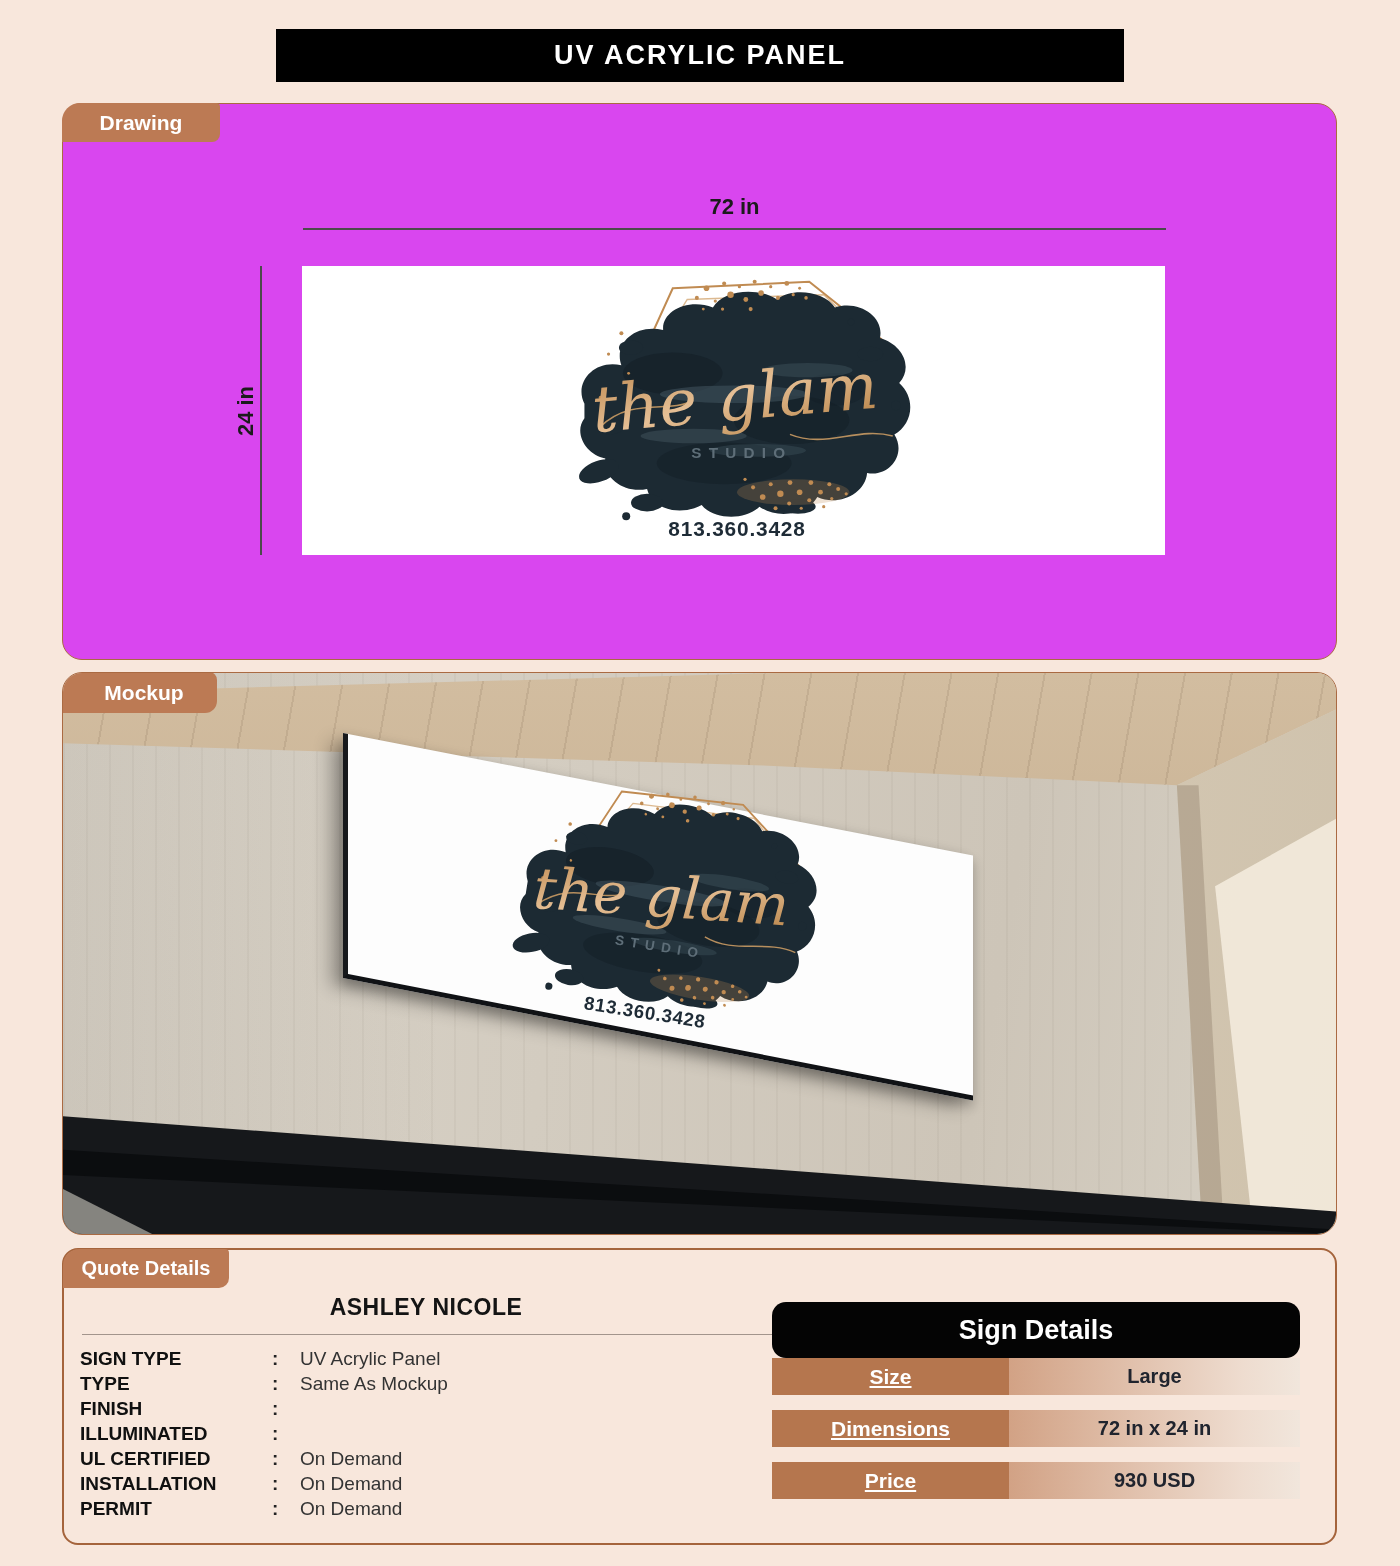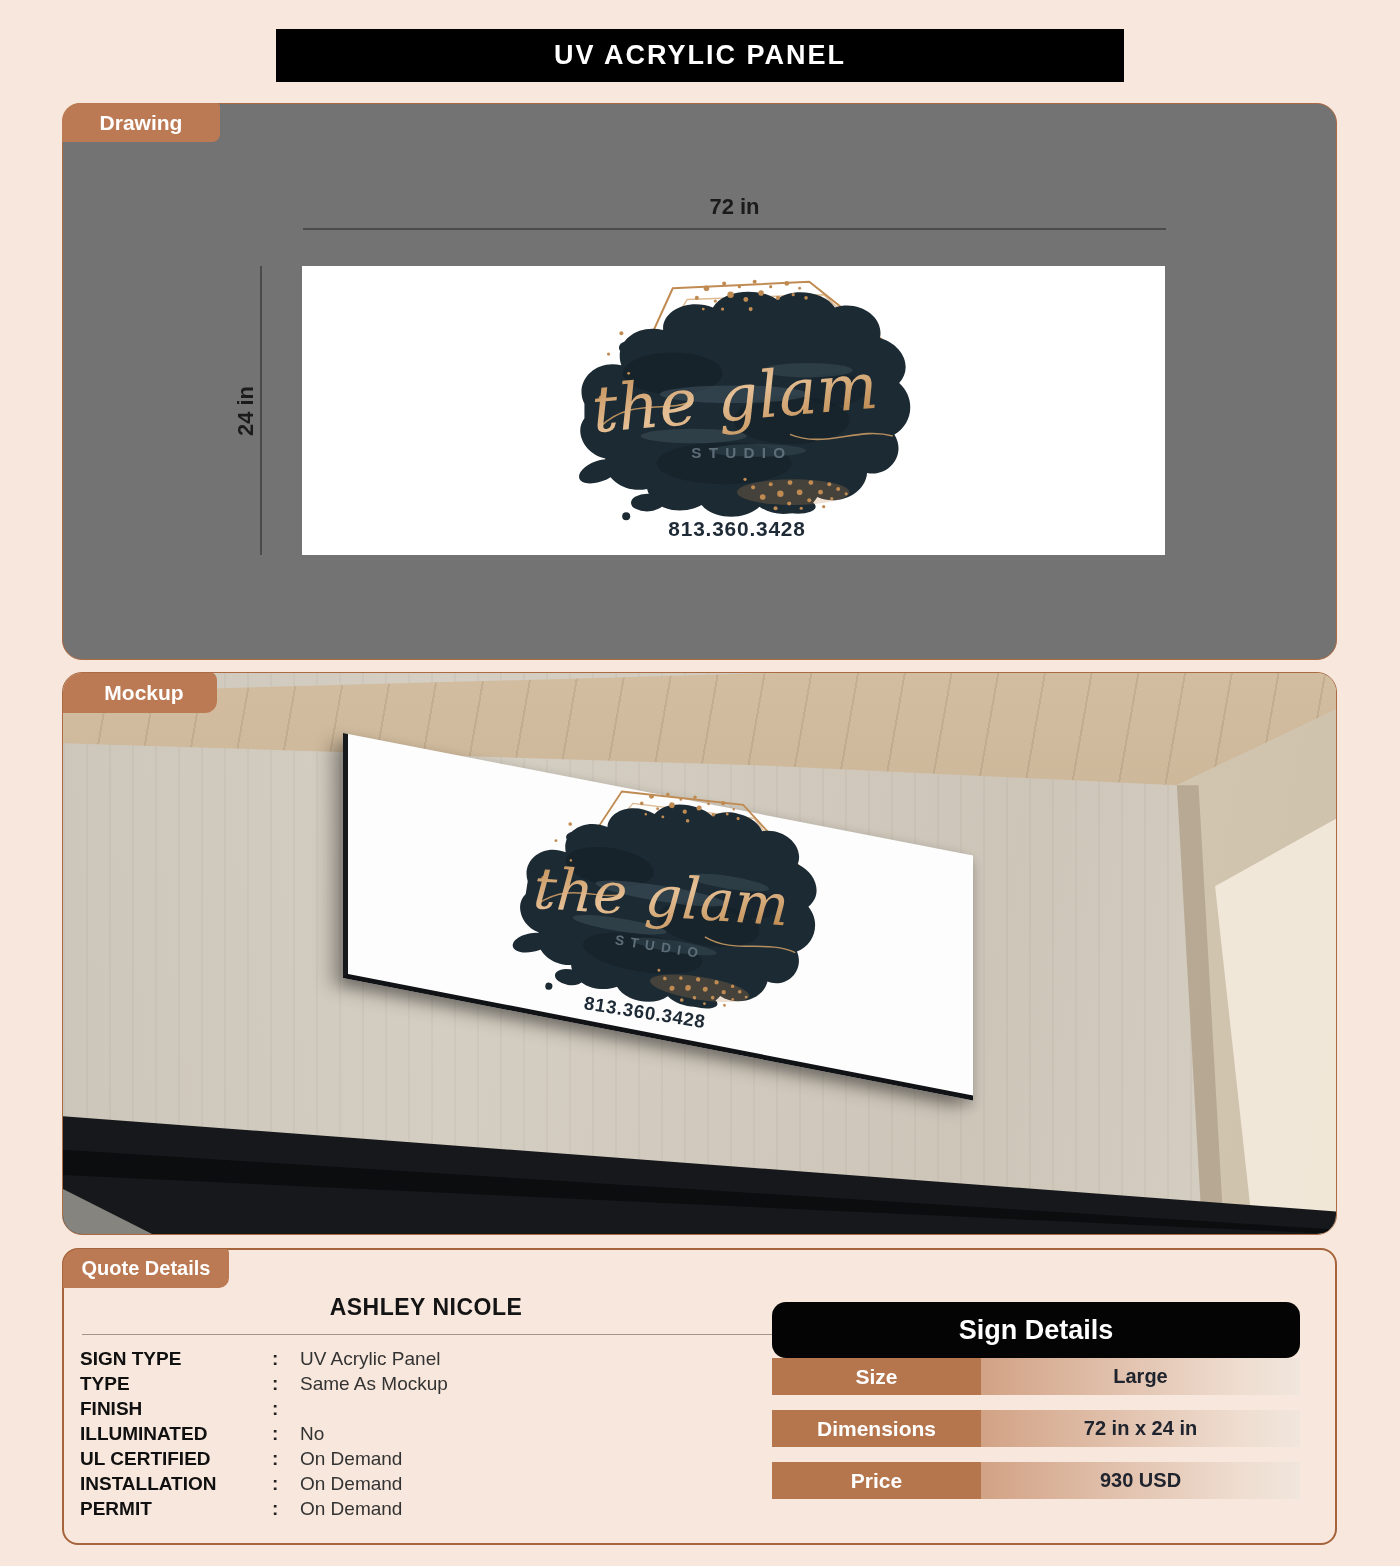--- a/index.html
+++ b/index.html
@@ -27,21 +27,21 @@
     position:absolute; left:-1px; top:-1px;
     background:#bc7a54; color:#fff;
     font-weight:700; font-size:21px;
     display:flex; align-items:center; justify-content:center;
     z-index:30;
   }
 
   
   .drawing-panel {
     left:62px; top:103px; width:1275px; height:557px;
-    background:#737373;
+    background:#d946ef;
     border:1px solid #aa6a42;
     border-radius:20px;
   }
   .drawing-tab { width:158px; height:39px; border-radius:18px 4px 8px 0; }
   .dim-h-label {
     left:240px; top:90px; width:863px; text-align:center;
     font-size:22px; font-weight:700; color:#1b1b1b;
   }
   .dim-h-line { left:240px; top:124px; width:863px; height:0; border-top:2px solid #4b4b4b; }
   .dim-v-line { left:197px; top:162px; width:0; height:289px; border-left:2px solid #4b4b4b; }
@@ -140,23 +140,23 @@
 
   
   .sign-details { left:708px; top:52px; width:528px; }
   .sd-header {
     width:528px; height:56px; background:#040404; border-radius:14px;
     display:flex; align-items:center; justify-content:center;
     color:#fff; font-size:27px; font-weight:700;
   }
   .sd-row { display:flex; height:37px; margin-bottom:15px; }
   .sd-label {
-    width:209px; background:#b5764e; color:#fff;
+    width:237px; background:#b5764e; color:#fff;
     font-size:21px; font-weight:700;
-    display:flex; align-items:center; justify-content:center;
+    display:flex; align-items:center; justify-content:center;text-decoration:underline;
   }
   .sd-value {
     flex:1; background:linear-gradient(90deg,#d2a285 0%,#eedccf 80%,#f1e6dc 100%);
     color:#20242e; font-size:20px; font-weight:700;
     display:flex; align-items:center; justify-content:center;
   }
 
   svg text { pointer-events:none; }
 </style>
 </head>
@@ -314,21 +314,20 @@
       <span class="field-colon">:</span>
       <span class="field-value">Same As Mockup</span>
     </div>
     <div class="field-row">
       <span class="field-label">FINISH</span>
       <span class="field-colon">:</span>
     </div>
     <div class="field-row">
       <span class="field-label">ILLUMINATED</span>
       <span class="field-colon">:</span>
-      <span class="field-value">No</span>
     </div>
     <div class="field-row">
       <span class="field-label">UL CERTIFIED</span>
       <span class="field-colon">:</span>
       <span class="field-value">On Demand</span>
     </div>
     <div class="field-row">
       <span class="field-label">INSTALLATION</span>
       <span class="field-colon">:</span>
       <span class="field-value">On Demand</span>

